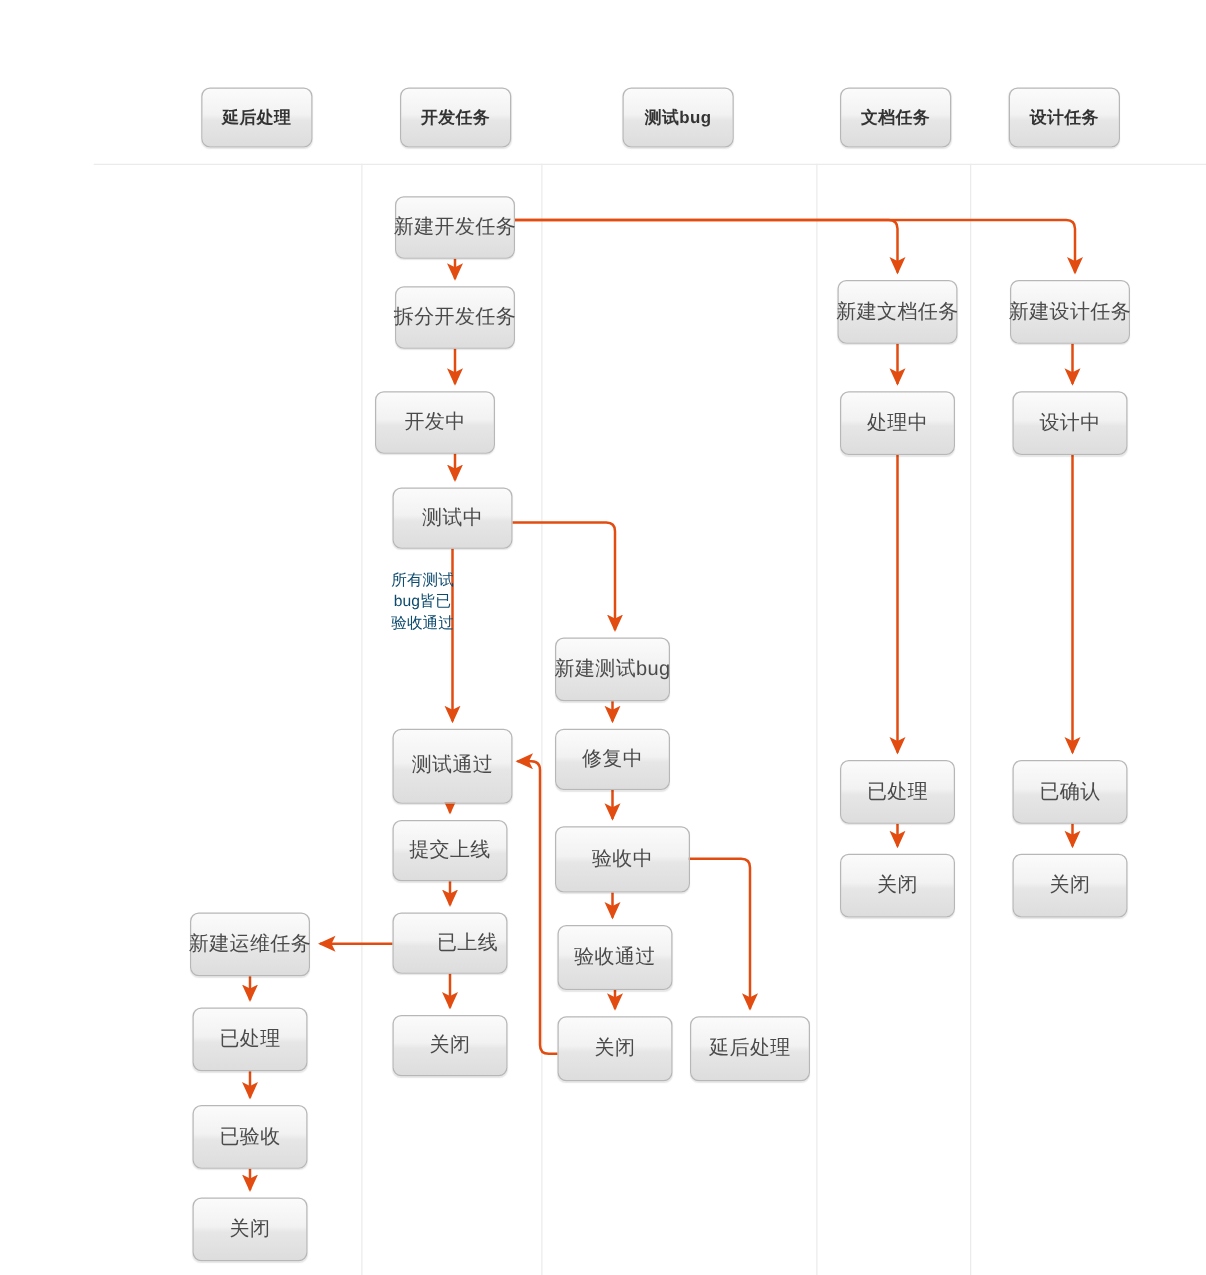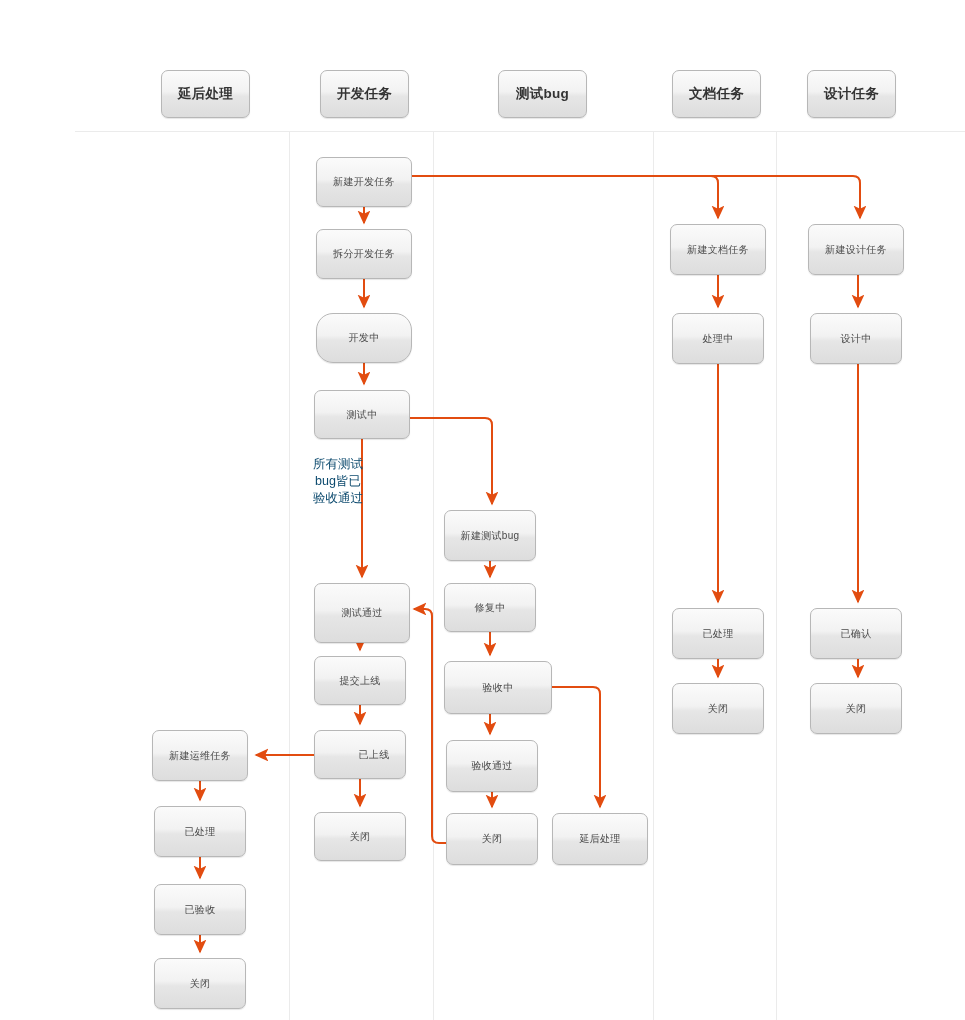--- a/index.html
+++ b/index.html
@@ -14,21 +14,21 @@
 
   .node{
     position:absolute;
     box-sizing:border-box;
     display:flex;align-items:center;justify-content:center;
     text-align:center;
     border:1px solid #b7b7b7;
     border-radius:7px;
     background:linear-gradient(to bottom,#fbfbfb 0%,#f2f2f2 45%,#e6e6e6 55%,#dddddd 100%);
     color:#4a4a4a;
-    font-size:10px;
+    font-size:16px;
     line-height:1.2;
     box-shadow:0 1px 1px rgba(0,0,0,0.10);
     letter-spacing:0.3px;
     white-space:nowrap;
   }
   .node.header{
     font-weight:bold;
     color:#333333;
     font-size:13.5px;
   }
@@ -103,21 +103,21 @@
   </svg>
 
   <div id="nodes-layer">
       <div class="node header" style="left: 161px; top: 70px; width: 89px; height: 48px;">延后处理</div>
       <div class="node header" style="left: 320px; top: 70px; width: 89px; height: 48px;">开发任务</div>
       <div class="node header" style="left: 498px; top: 70px; width: 89px; height: 48px;">测试bug</div>
       <div class="node header" style="left: 672px; top: 70px; width: 89px; height: 48px;">文档任务</div>
       <div class="node header" style="left: 807px; top: 70px; width: 89px; height: 48px;">设计任务</div>
       <div class="node" style="left: 316px; top: 157px; width: 96px; height: 50px;">新建开发任务</div>
       <div class="node" style="left: 316px; top: 229px; width: 96px; height: 50px;">拆分开发任务</div>
-      <div class="node" style="left: 316px; top: 313px; width: 96px; height: 50px; border-radius: 17px;">开发中</div>
+      <div class="node" style="left: 300px; top: 313px; width: 96px; height: 50px;">开发中</div>
       <div class="node" style="left: 314px; top: 390px; width: 96px; height: 49px;">测试中</div>
       <div class="node" style="left: 314px; top: 583px; width: 96px; height: 60px;">测试通过</div>
       <div class="node" style="left: 314px; top: 656px; width: 92px; height: 49px;">提交上线</div>
       <div class="node" style="left: 314px; top: 730px; width: 92px; height: 49px; padding-left: 28px;">已上线</div>
       <div class="node" style="left: 314px; top: 812px; width: 92px; height: 49px;">关闭</div>
       <div class="node" style="left: 444px; top: 510px; width: 92px; height: 51px;">新建测试bug</div>
       <div class="node" style="left: 444px; top: 583px; width: 92px; height: 49px;">修复中</div>
       <div class="node" style="left: 444px; top: 661px; width: 108px; height: 53px;">验收中</div>
       <div class="node" style="left: 446px; top: 740px; width: 92px; height: 52px;">验收通过</div>
       <div class="node" style="left: 446px; top: 813px; width: 92px; height: 52px;">关闭</div>

